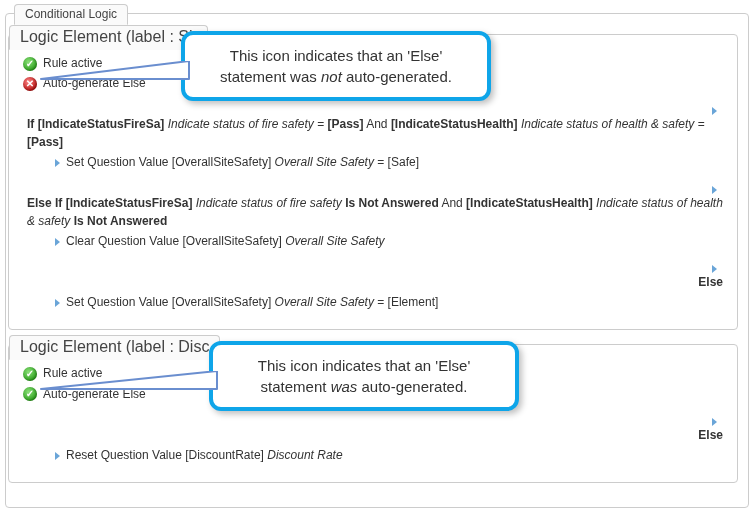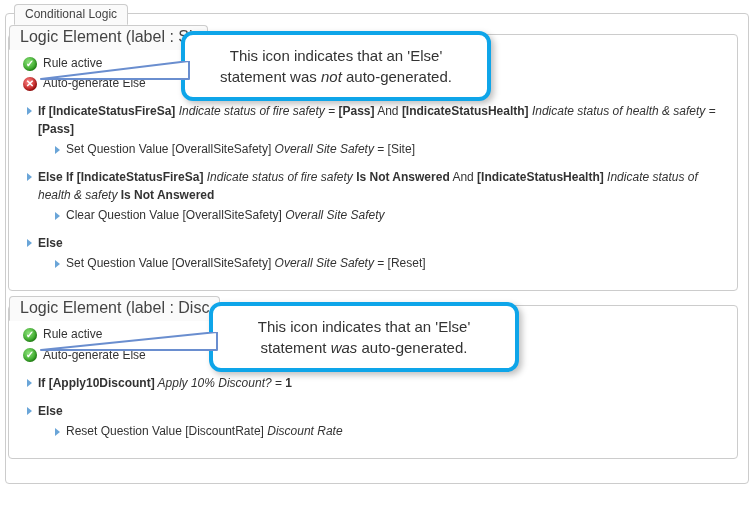--- a/index.html
+++ b/index.html
@@ -99,21 +99,22 @@
     margin-right: 6px;
     vertical-align: middle;
   }
   .clause {
     margin: 10px 0 6px 4px;
     line-height: 1.5;
   }
   .clause .arrow-icon { flex-shrink:0; margin-top:5px;}
   .clause-head {
     display: flex;
-    align-items: flex-start;
+    align-items: flex-end;
+    flex-direction: column;
   }
   .clause-body {
     margin-left: 28px;
     margin-top: 2px;
   }
   .clause-body .arrow-icon { margin-top:0;}
   .bold { font-weight: bold; }
   .ital { font-style: italic; }
   .callout {
     position: absolute;
@@ -153,21 +154,21 @@
     </div>
 
     <div class="clause">
       <div class="clause-head">
         <span class="arrow-icon"></span>
         <span>
           <span class="bold">If </span><span class="bold">[IndicateStatusFireSa]</span><span class="ital"> Indicate status of fire safety</span><span> = </span><span class="bold">[Pass]</span><span> And </span><span class="bold">[IndicateStatusHealth]</span><span class="ital"> Indicate status of health &amp; safety</span><span> = </span><span class="bold">[Pass]</span>
         </span>
       </div>
       <div class="clause-body">
-        <span class="arrow-icon"></span><span>Set Question Value [OverallSiteSafety] </span><span class="ital">Overall Site Safety</span><span> = [Site]</span>
+        <span class="arrow-icon"></span><span>Set Question Value [OverallSiteSafety] </span><span class="ital">Overall Site Safety</span><span> = [Safe]</span>
       </div>
     </div>
 
     <div class="clause">
       <div class="clause-head">
         <span class="arrow-icon"></span>
         <span>
           <span class="bold">Else If </span><span class="bold">[IndicateStatusFireSa]</span><span class="ital"> Indicate status of fire safety</span><span class="bold"> Is Not Answered</span><span> And </span><span class="bold">[IndicateStatusHealth]</span><span class="ital"> Indicate status of health &amp; safety</span><span class="bold"> Is Not Answered</span>
         </span>
       </div>
@@ -175,21 +176,21 @@
         <span class="arrow-icon"></span><span>Clear Question Value [OverallSiteSafety] </span><span class="ital">Overall Site Safety</span>
       </div>
     </div>
 
     <div class="clause">
       <div class="clause-head">
         <span class="arrow-icon"></span>
         <span class="bold">Else</span>
       </div>
       <div class="clause-body">
-        <span class="arrow-icon"></span><span>Set Question Value [OverallSiteSafety] </span><span class="ital">Overall Site Safety</span><span> = [Reset]</span>
+        <span class="arrow-icon"></span><span>Set Question Value [OverallSiteSafety] </span><span class="ital">Overall Site Safety</span><span> = [Element]</span>
       </div>
     </div>
 
     <div class="callout" style="top:-4px; left:172px;">
       <div>This icon indicates that an 'Else'</div>
       <div><span>statement was </span><span class="nw">not</span><span> auto-generated.</span></div>
     </div>
     <svg class="callout-tail" style="top:26px; left:30px;" width="160" height="40">
       <polygon points="2,18 150,0 150,18" fill="#fff" stroke="#6a8ecf" stroke-width="2" stroke-linejoin="round"></polygon>
     </svg>
@@ -199,26 +200,20 @@
     <div class="logic-tab"><span>Logic Element (label : Disc</span></div>
 
     <div class="status-row">
       <span class="check-icon"></span><span class="label">Rule active</span>
     </div>
     <div class="status-row">
       <span class="check-icon"></span><span class="label">Auto-generate Else</span>
     </div>
 
     <div class="clause">
-      <div class="clause-head">
-        <span class="arrow-icon"></span>
-        <span>
-          <span class="bold">If </span><span class="bold">[Apply10Discount]</span><span class="ital"> Apply 10% Discount?</span><span> = </span><span class="bold">1</span>
-        </span>
-      </div>
     </div>
 
     <div class="clause">
       <div class="clause-head">
         <span class="arrow-icon"></span>
         <span class="bold">Else</span>
       </div>
       <div class="clause-body">
         <span class="arrow-icon"></span><span>Reset Question Value [DiscountRate] </span><span class="ital">Discount Rate</span>
       </div>

